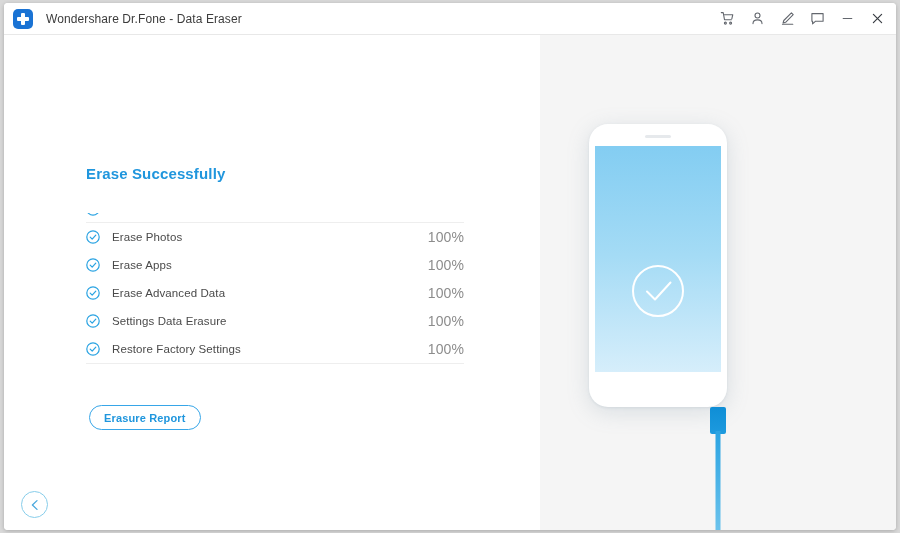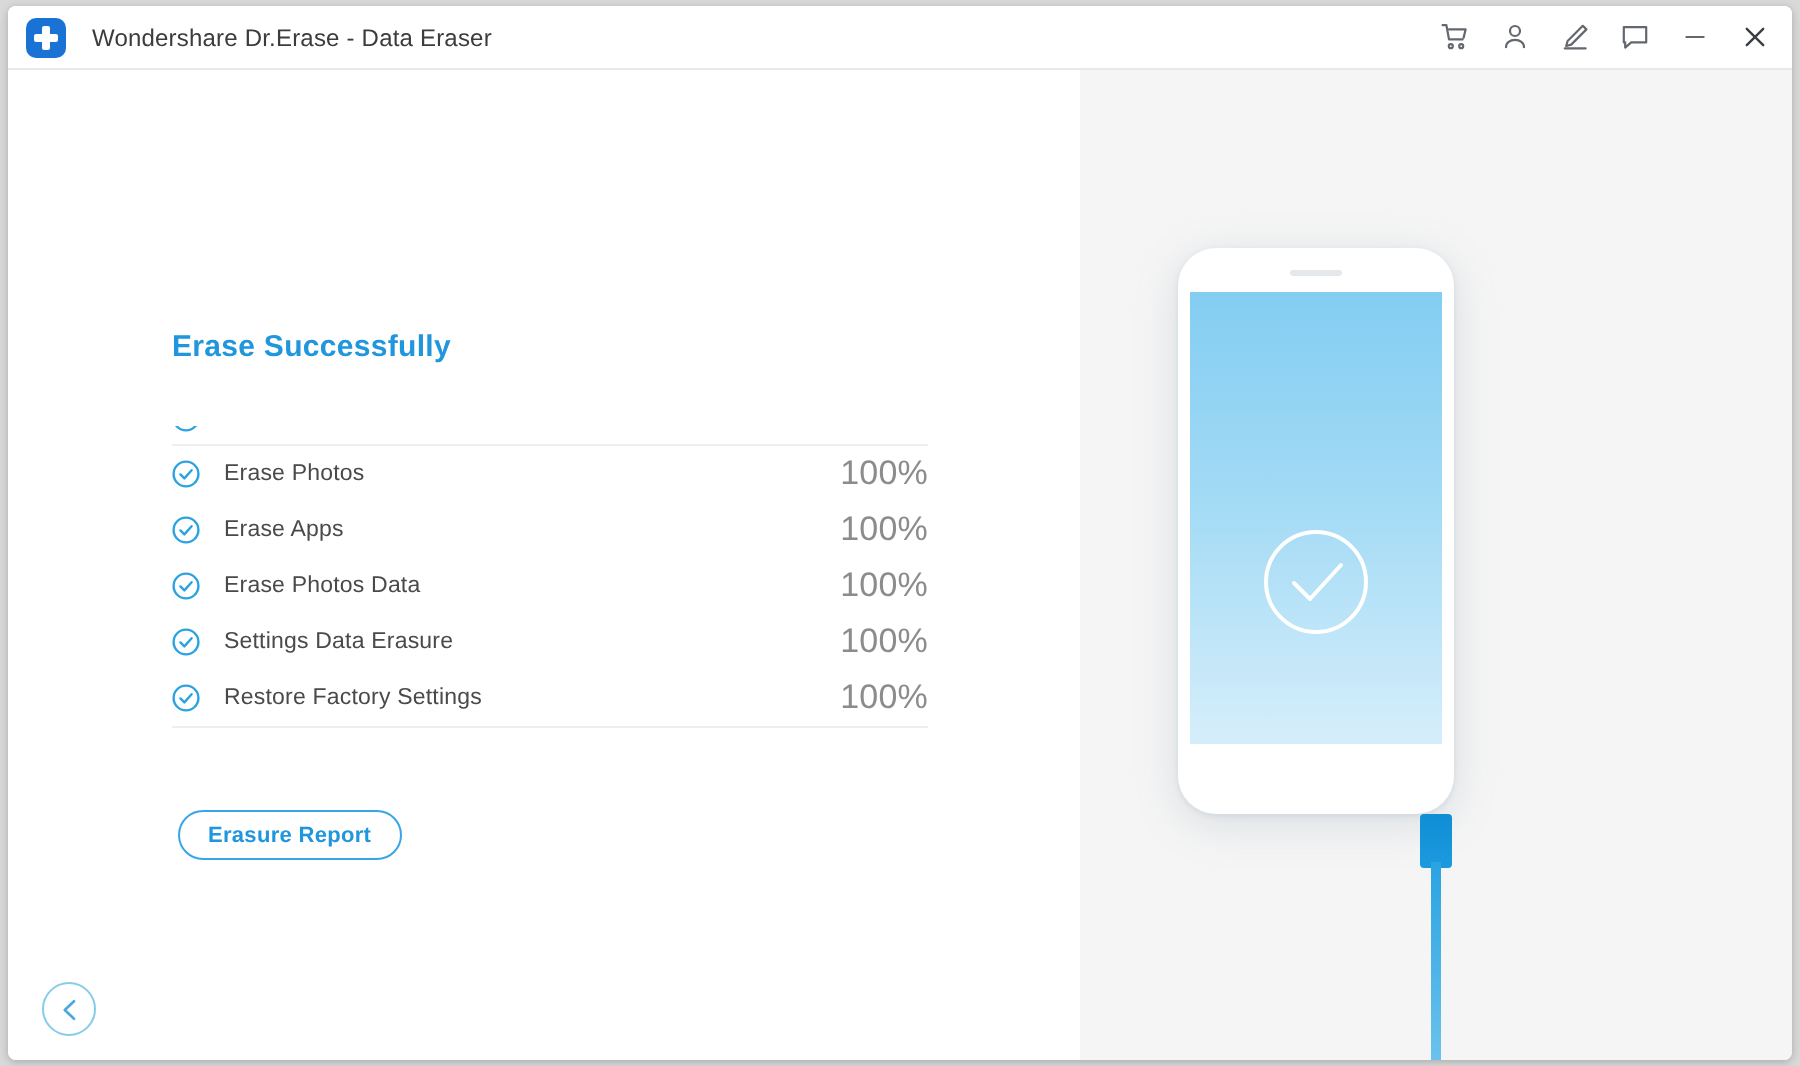--- a/index.html
+++ b/index.html
@@ -102,21 +102,21 @@
   .check { width:14px; height:14px; flex:0 0 14px; display:block; }
   .row-label {
     margin-left:12px;
     font-size:11.5px;
     color:#4a4a4a;
     letter-spacing:0.1px;
     white-space:nowrap;
   }
   .row-spacer { flex:1 1 auto; }
   .row-pct {
-    font-size:17px;
+    font-size:14px;
     color:#8c8c8c;
     letter-spacing:0.1px;
   }
 
   .report-btn {
     position:absolute; left:85px; top:370px;
     height:25px;
     padding:0 14px;
     display:inline-flex; align-items:center; justify-content:center;
     border:1px solid #37a6e8;
@@ -183,21 +183,21 @@
     background:linear-gradient(180deg,#2aa3e2 0%,#6cc3ec 72%,#a9dbf3 100%);
   }
 </style>
 </head>
 <body>
 
 <div class="window">
 
   <div class="titlebar">
     <div class="app-logo"></div>
-    <div class="app-title">Wondershare Dr.Erase - Data Eraser</div>
+    <div class="app-title">Wondershare Dr.Fone - Data Eraser</div>
     <div class="tb-spacer"></div>
 
     <div class="tb-btn" title="Cart">
       <svg width="15" height="15" viewBox="0 0 15 15" fill="none" stroke="#63676e" stroke-width="1.1" stroke-linecap="round" stroke-linejoin="round">
         <path d="M1.3 1.6h1.9l1.3 7.1h6.8"></path>
         <path d="M4.5 3.7h8.3l-1 4.2"></path>
         <circle cx="5.4" cy="12.1" r="1"></circle>
         <circle cx="10.6" cy="12.1" r="1"></circle>
       </svg>
     </div>
@@ -269,21 +269,21 @@
               </svg>
               <div class="row-label">Erase Apps</div>
               <div class="row-spacer"></div>
               <div class="row-pct">100%</div>
             </div>
             <div class="row">
               <svg class="check" viewBox="0 0 14 14" fill="none" stroke="#2aa3e2" stroke-width="1.2">
                 <circle cx="7" cy="7" r="6.2"></circle>
                 <path d="M4.2 7.2l2 2 3.6-4.1" stroke-linecap="round" stroke-linejoin="round"></path>
               </svg>
-              <div class="row-label">Erase Photos Data</div>
+              <div class="row-label">Erase Advanced Data</div>
               <div class="row-spacer"></div>
               <div class="row-pct">100%</div>
             </div>
             <div class="row">
               <svg class="check" viewBox="0 0 14 14" fill="none" stroke="#2aa3e2" stroke-width="1.2">
                 <circle cx="7" cy="7" r="6.2"></circle>
                 <path d="M4.2 7.2l2 2 3.6-4.1" stroke-linecap="round" stroke-linejoin="round"></path>
               </svg>
               <div class="row-label">Settings Data Erasure</div>
               <div class="row-spacer"></div>

